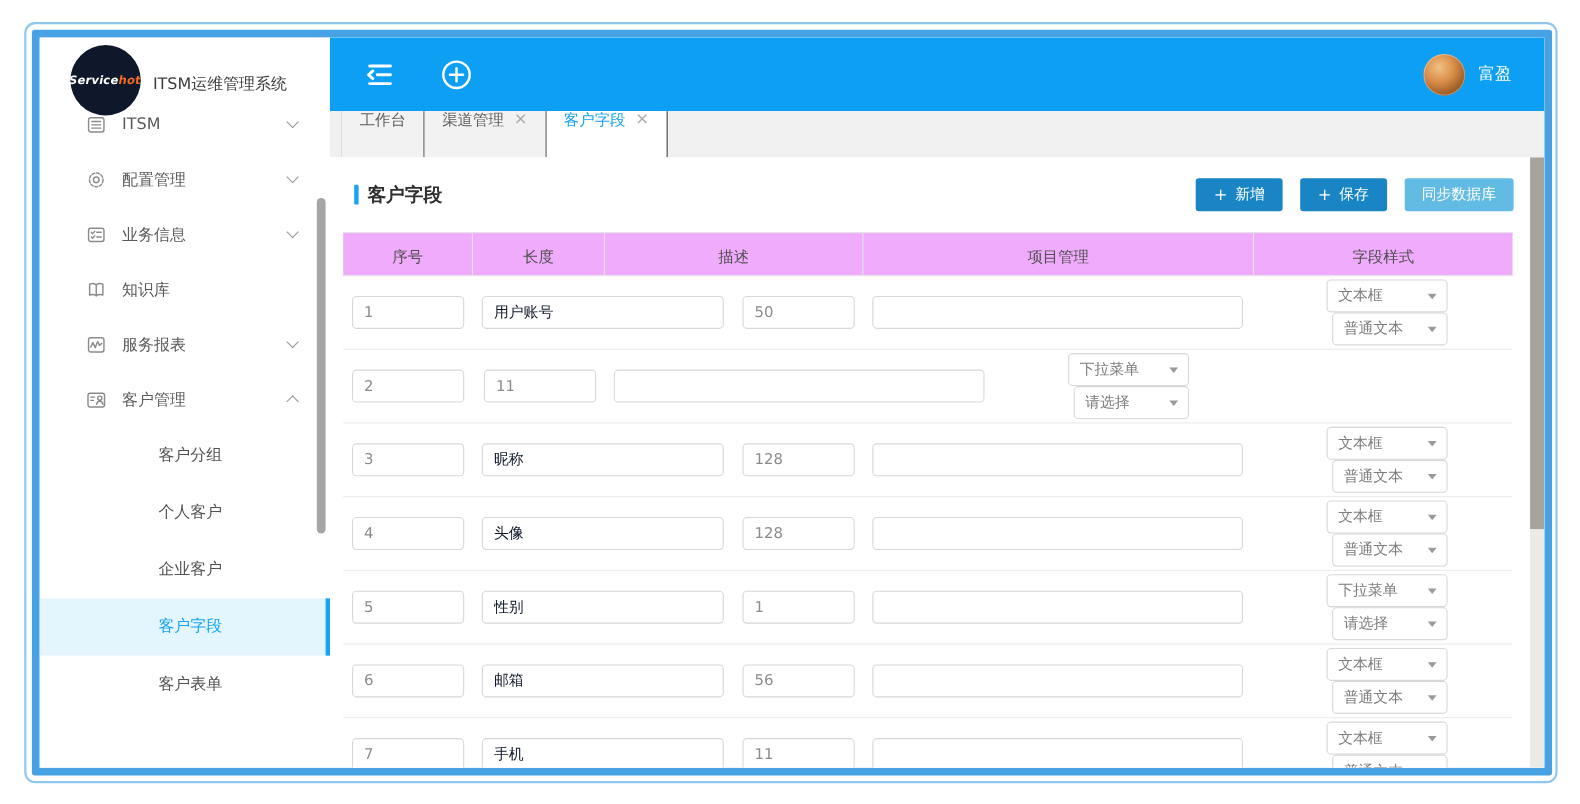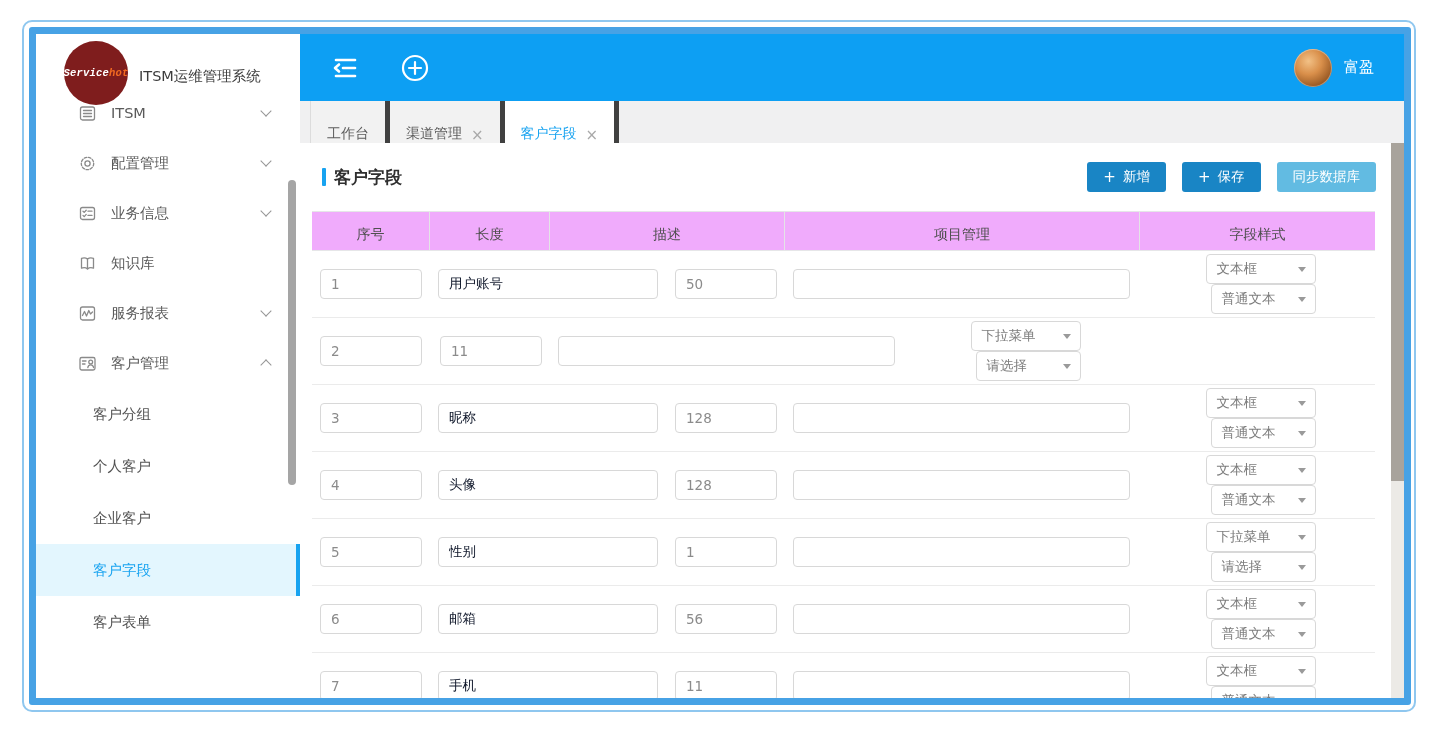--- a/index.html
+++ b/index.html
@@ -10,54 +10,54 @@
   }
   
   .outer-frame{position:absolute;left:22px;top:20px;width:1390px;height:688px;
     border:2px solid #8fc7ef;border-radius:10px;}
   .app{position:absolute;left:29px;top:27px;width:1382px;height:678px;box-sizing:border-box;
     border:7px solid #47a2e5;border-radius:3px;background:#fff;overflow:hidden;}
   
   .sidebar{position:absolute;left:0;top:0;bottom:0;width:264px;background:#fff;}
   .logo-row{position:absolute;left:0;top:0;right:0;height:76px;}
   .logo-circle{position:absolute;left:28px;top:7px;width:64px;height:64px;border-radius:50%;
-    background:#7f1d1d;display:flex;align-items:center;justify-content:center;font-family:Liberation Mono, monospace;}
+    background:#0f172a;display:flex;align-items:center;justify-content:flex-end;}
   .logo-word{font-size:10.5px;font-weight:bold;font-style:italic;letter-spacing:.2px;white-space:nowrap;}
   .lw{color:#ffffff;} .lo{color:#f26a21;}
   .app-title{position:absolute;left:103px;top:33px;font-size:14.5px;color:#3c3c3c;}
   .menu{position:absolute;top:54px;left:0;right:0;bottom:0;overflow:hidden;}
   .mi{height:50px;display:flex;align-items:center;padding:0 30px 0 42px;color:#5a5a5a;
     font-size:14.5px;cursor:default;}
   .mi-icon{width:19px;height:19px;display:inline-flex;}
   .mi-label{margin-left:14px;}
   .chev{width:7px;height:7px;border-right:1.4px solid #969696;border-bottom:1.4px solid #969696;
     margin-left:auto;}
   .chev.down{transform:rotate(45deg);margin-top:-4px;}
   .chev.up{transform:rotate(225deg);margin-top:4px;}
-  .msub{height:52px;line-height:52px;padding-left:57px;font-size:14.5px;color:#525252;
+  .msub{height:52px;line-height:52px;padding-left:108px;font-size:14.5px;color:#525252;
     box-sizing:border-box;cursor:default;}
   .msub.active{background:#e3f6fe;color:var(--accent,#18a3f0);border-right:4px solid var(--accent,#18a3f0);}
   .side-thumb{position:absolute;left:252px;top:146px;width:8px;height:305px;background:#a5a5a5;border-radius:4px;}
   
   .main{position:absolute;left:264px;top:0;right:0;bottom:0;}
   .topbar{position:absolute;left:0;top:0;right:0;height:67px;background:var(--header_blue,#0d9ff3);
     display:flex;align-items:center;}
   .tb-icon{display:inline-flex;cursor:pointer;}
   .tb-icon.fold{margin-left:30px;}
   .tb-icon.plus{margin-left:40px;}
   .tb-spacer{flex:1;}
   .avatar{width:38px;height:38px;border-radius:50%;
     background:radial-gradient(circle at 38% 32%, #f2c186 0%, #d98f4a 38%, #9c5c26 72%, #5e3513 100%);
     box-shadow:inset 0 0 0 1px rgba(255,255,255,.35);}
   .username{color:#fff;font-size:15px;margin:0 30px 0 12px;}
   
   .tabbar{position:absolute;left:0;top:67px;right:0;height:42px;background:#f0f0f1;
     display:flex;align-items:stretch;padding-left:10px;box-sizing:border-box;}
-  .tab{display:flex;align-items:flex-end;padding:0 16px;font-size:14px;color:#5d5d5d;
-    border-right:5px solid #404040;cursor:default;background:#f2f2f2;}
+  .tab{display:flex;align-items:flex-start;padding:0 16px;font-size:14px;color:#5d5d5d;
+    border-right:1px solid #404040;cursor:default;background:#f2f2f2;}
   .tab:first-child{border-left:1px solid #dcdcdc;}
   .tab.active{background:#ffffff;color:var(--accent,#18a3f0);}
   .tab-close{margin-left:9px;color:#a9a9a9;font-size:15px;line-height:1;cursor:pointer;}
   
   .content{position:absolute;left:0;top:109px;right:0;bottom:0;background:#fff;overflow:hidden;}
   .page-head{display:flex;align-items:center;height:68px;padding:0 28px 0 22px;box-sizing:border-box;}
   .title-accent{width:4px;height:18px;background:var(--accent,#18a3f0);border-radius:1px;}
   .page-title{font-size:17px;font-weight:bold;color:#2f2f2f;margin:0 0 0 8px;}
   .head-buttons{margin-left:auto;display:flex;gap:16px;}
   .btn{height:30px;border:none;border-radius:3px;color:#fff;font-size:13.5px;

